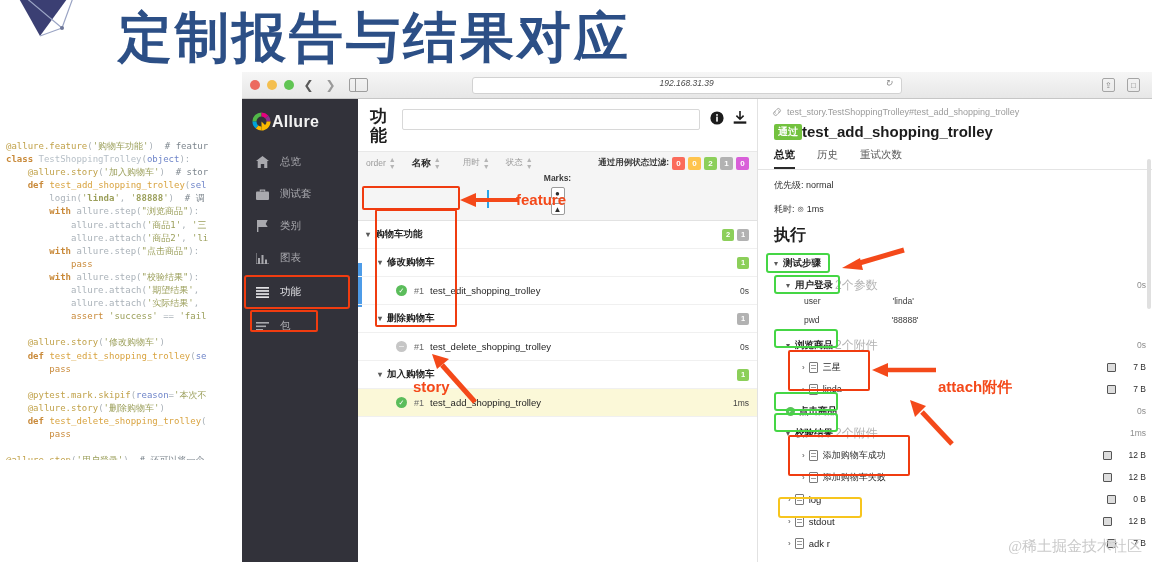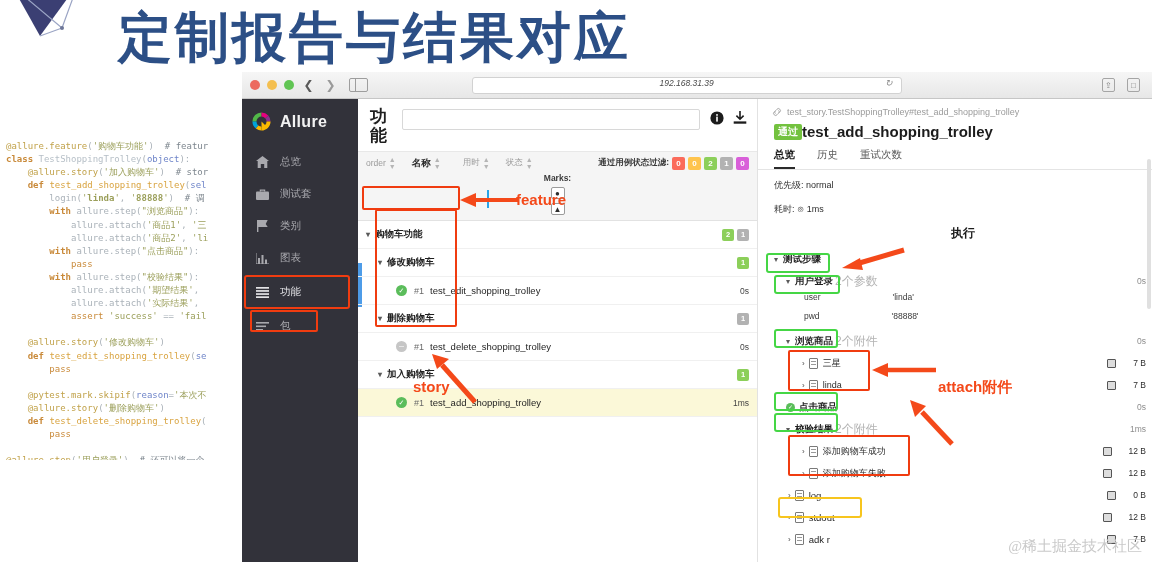--- a/index.html
+++ b/index.html
@@ -80,21 +80,21 @@
   .ricon { width: 13px; height: 14px; border: 1px solid #a5a5a5; border-radius: 2px; position: relative; }
   .ricon i { position:absolute; left:50%; top:50%; transform:translate(-50%,-50%); font-style:normal; font-size:8px; color:#7d7d7d; }
 
   .browser-body { display: flex; height: 463px; }
 
   
   #allure-nav {
     width: 116px; background: #32323a; color: #b8b8bd; flex: 0 0 116px;
     display: flex; flex-direction: column;
   }
-  .allure-logo { display: flex; align-items: center; gap: 8px; padding: 12px 0 14px 9px; }
+  .allure-logo { display: flex; align-items: center; padding: 12px 0 14px 9px; }
   .logo-mark { width: 21px; height: 21px; position: relative; }
   .logo-text { font-size: 16px; font-weight: bold; color: #f2f2f2; letter-spacing: .3px; }
   .nav-item {
     display: flex; align-items: center; gap: 10px;
     padding: 9px 0 9px 12px; font-size: 10.5px; color: #a9a9ae;
     position: relative;
   }
   .nav-item .ic { width: 16px; height: 14px; flex: 0 0 16px; display:flex; align-items:center; justify-content:center; color:#a9a9ae; }
   .nav-item.highlight {
     outline: 2px solid #f03c10; outline-offset: -1px;
@@ -149,21 +149,21 @@
   
   #detail { flex: 1; background: #fff; position: relative; padding: 8px 0 0 0; overflow: hidden; }
   .bcrumb { display:flex; align-items:center; gap:5px; padding: 0 10px 0 14px; font-size: 9px; color:#9b9b9b; }
   .dtitle-row { display:flex; align-items:center; gap:0; padding: 6px 24px 0 16px;}
   .pass-tag { background:#73c23f; color:#fff; font-size:10px; font-weight:bold; padding:1px 4px; border-radius:2px; }
   .dtitle { font-size: 15px; font-weight: bold; color: #1c1c1c; }
   .dtabs { display:flex; gap:22px; padding: 8px 0 0 16px; border-bottom:1px solid #e4e4e4; }
   .dtab { font-size: 10.5px; color: #5c5c5c; padding-bottom: 5px; }
   .dtab.active { color:#111; font-weight:bold; border-bottom: 2px solid #2b2b2b; }
   .dmeta { font-size: 9px; color:#2e2e2e; padding: 9px 0 0 16px; }
-  .dsec { font-size: 12px; font-weight: bold; color:#1c1c1c; padding: 9px 0 0 16px; text-align: center; }
+  .dsec { font-size: 16px; font-weight: bold; color:#1c1c1c; padding: 9px 0 0 16px; }
 
   .srow { display:flex; align-items:center; height: 22px; font-size: 9.5px; color:#1f1f1f; padding-right: 6px; position: relative;}
   .srow .lbl { font-weight: bold; }
   .srow .sub { color:#b4b4b4; font-size: 12px; margin-left: 2px; }
   .srow .metric { margin-left:auto; font-size: 8.5px; color:#8d8d8d; display:flex; gap:6px; align-items:center;}
   .step1 { padding-left: 16px; }
   .step2 { padding-left: 28px; }
   .attach { padding-left: 44px; font-size: 9px; color:#2b2b2b; }
   .param { display:flex; height: 19px; font-size: 8.5px; color:#3a3a3a; padding-left: 46px; }
   .param .pv { margin-left: 72px; }

